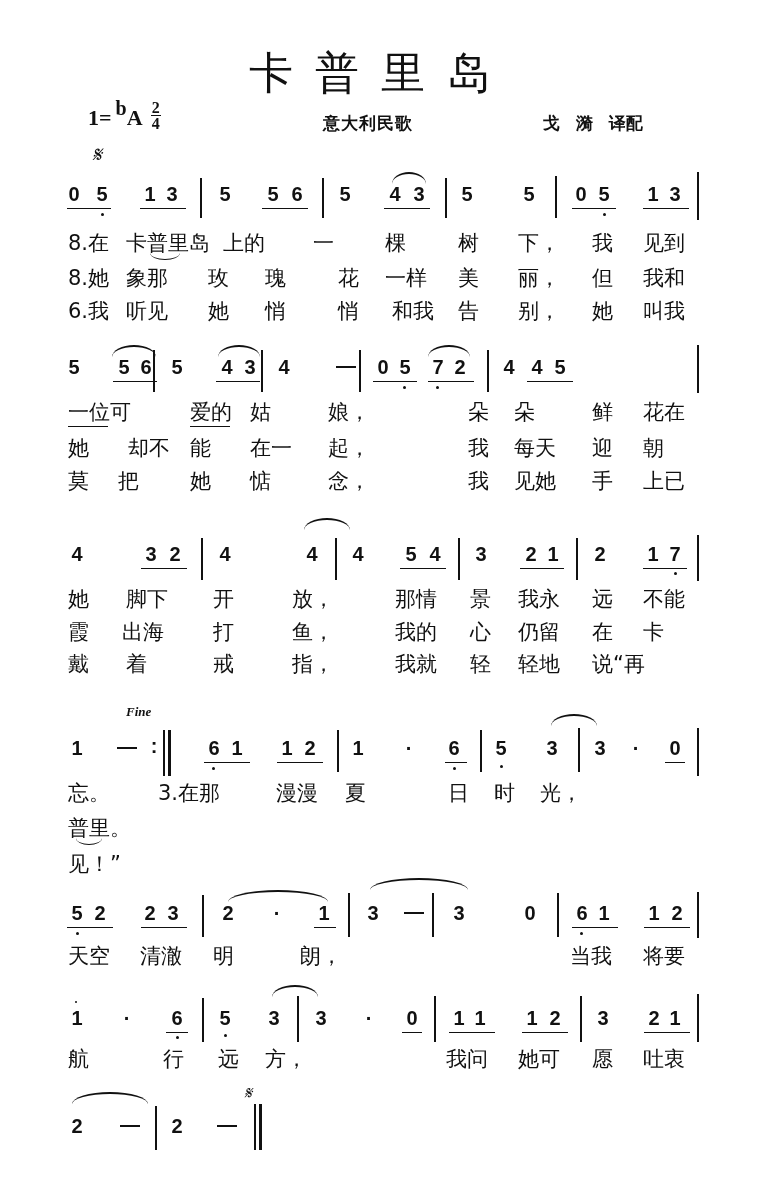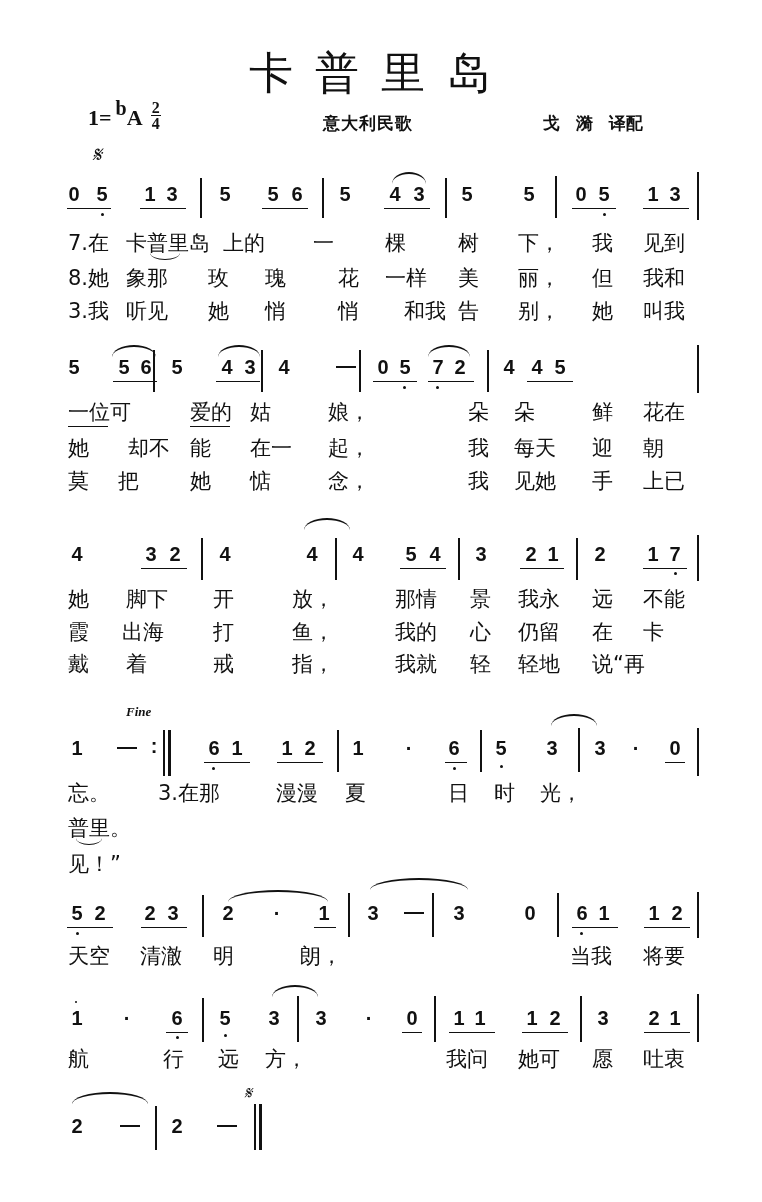--- a/index.html
+++ b/index.html
@@ -65,21 +65,21 @@
   <span class="n" style="left:597px;top:183px">5</span>
   <div class="ul" style="left:572px;top:208px;width:44px"></div>
   <div class="dot" style="left:603px;top:213px"></div>
   <span class="n" style="left:646px;top:183px">1</span>
   <span class="n" style="left:668px;top:183px">3</span>
   <div class="ul" style="left:643px;top:208px;width:46px"></div>
   <div class="bar" style="left:697px;top:172px;height:48px"></div>
 </div>
 
 <div>
-  <span class="lyr" style="left:68px;top:229px">7.在</span>
+  <span class="lyr" style="left:68px;top:229px">8.在</span>
   <span class="lyr" style="left:126px;top:229px">卡普里岛</span>
   <div class="smallarc" style="left:150px;top:253px;width:30px"></div>
   <span class="lyr" style="left:223px;top:229px">上的</span>
   <span class="lyr" style="left:313px;top:229px">一</span>
   <span class="lyr" style="left:385px;top:229px">棵</span>
   <span class="lyr" style="left:458px;top:229px">树</span>
   <span class="lyr" style="left:518px;top:229px">下，</span>
   <span class="lyr" style="left:592px;top:229px">我</span>
   <span class="lyr" style="left:643px;top:229px">见到</span>
 
@@ -87,26 +87,26 @@
   <span class="lyr" style="left:126px;top:264px">象那</span>
   <span class="lyr" style="left:208px;top:264px">玫</span>
   <span class="lyr" style="left:265px;top:264px">瑰</span>
   <span class="lyr" style="left:338px;top:264px">花</span>
   <span class="lyr" style="left:385px;top:264px">一样</span>
   <span class="lyr" style="left:458px;top:264px">美</span>
   <span class="lyr" style="left:518px;top:264px">丽，</span>
   <span class="lyr" style="left:592px;top:264px">但</span>
   <span class="lyr" style="left:643px;top:264px">我和</span>
 
-  <span class="lyr" style="left:68px;top:297px">3.我</span>
+  <span class="lyr" style="left:68px;top:297px">6.我</span>
   <span class="lyr" style="left:126px;top:297px">听见</span>
   <span class="lyr" style="left:208px;top:297px">她</span>
   <span class="lyr" style="left:265px;top:297px">悄</span>
   <span class="lyr" style="left:338px;top:297px">悄</span>
-  <span class="lyr" style="left:404px;top:297px">和我</span>
+  <span class="lyr" style="left:392px;top:297px">和我</span>
   <span class="lyr" style="left:458px;top:297px">告</span>
   <span class="lyr" style="left:518px;top:297px">别，</span>
   <span class="lyr" style="left:592px;top:297px">她</span>
   <span class="lyr" style="left:643px;top:297px">叫我</span>
 </div>
 
 <div>
   <span class="n" style="left:67px;top:356px">5</span>
   <span class="n" style="left:117px;top:356px">5</span>
   <span class="n" style="left:139px;top:356px">6</span>

